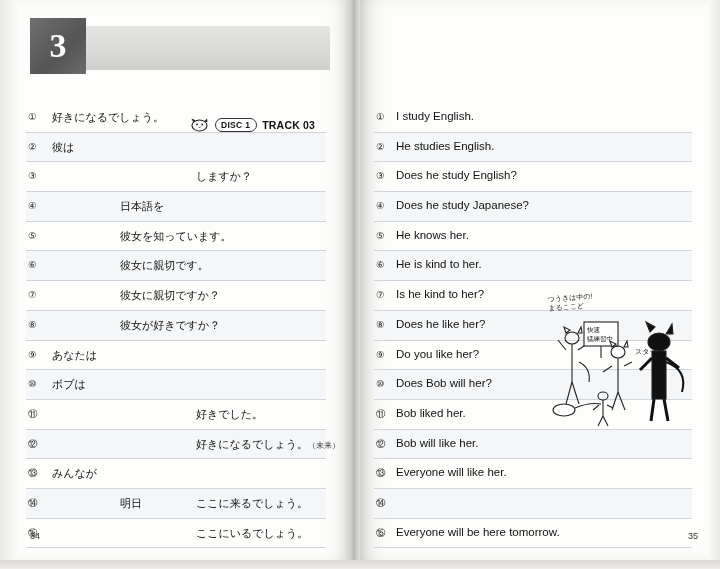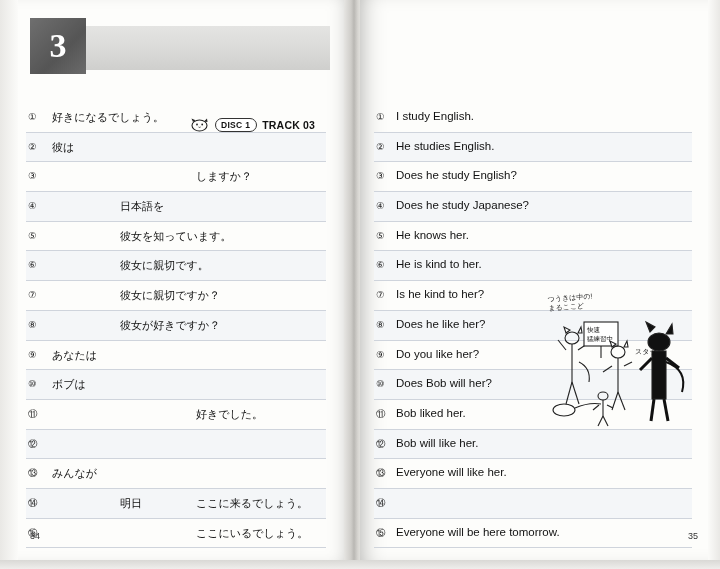--- a/index.html
+++ b/index.html
@@ -284,20 +284,21 @@
       <div class="row row-alt">
         <span class="num">⑩</span>
         <span class="jp" style="left: 26px;">ボブは</span>
       </div>
       <div class="row">
         <span class="num">⑪</span>
         <span class="jp" style="left: 170px;">好きでした。</span>
       </div>
       <div class="row row-alt">
         <span class="num">⑫</span>
+        <span class="jp" style="left: 170px;">好きになるでしょう。<span class="jp-note">（未来）</span></span>
       </div>
       <div class="row">
         <span class="num">⑬</span>
         <span class="jp" style="left: 26px;">みんなが</span>
       </div>
       <div class="row row-alt">
         <span class="num">⑭</span>
         <span class="jp" style="left: 94px;">明日</span>
         <span class="jp" style="left: 170px;">ここに来るでしょう。</span>
       </div>

